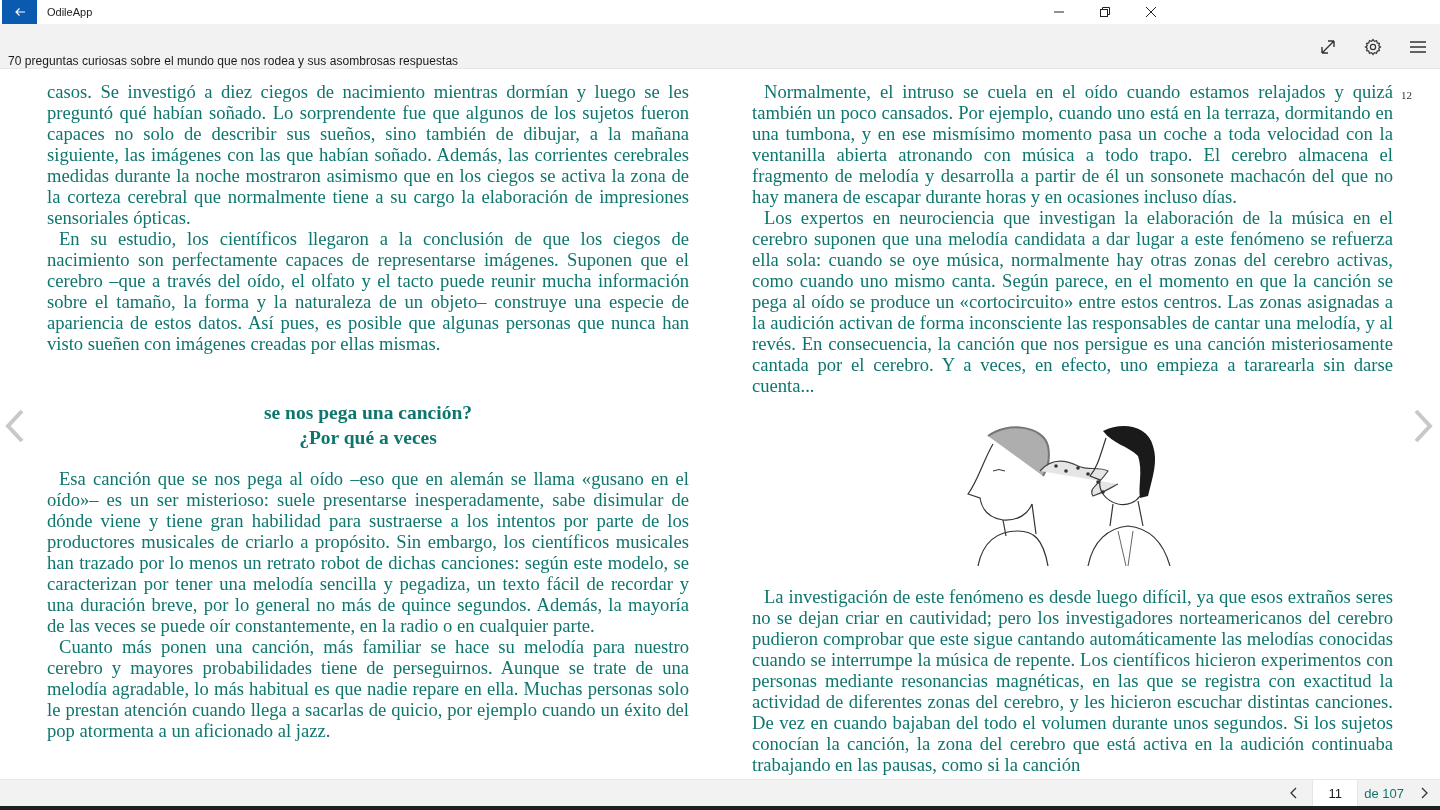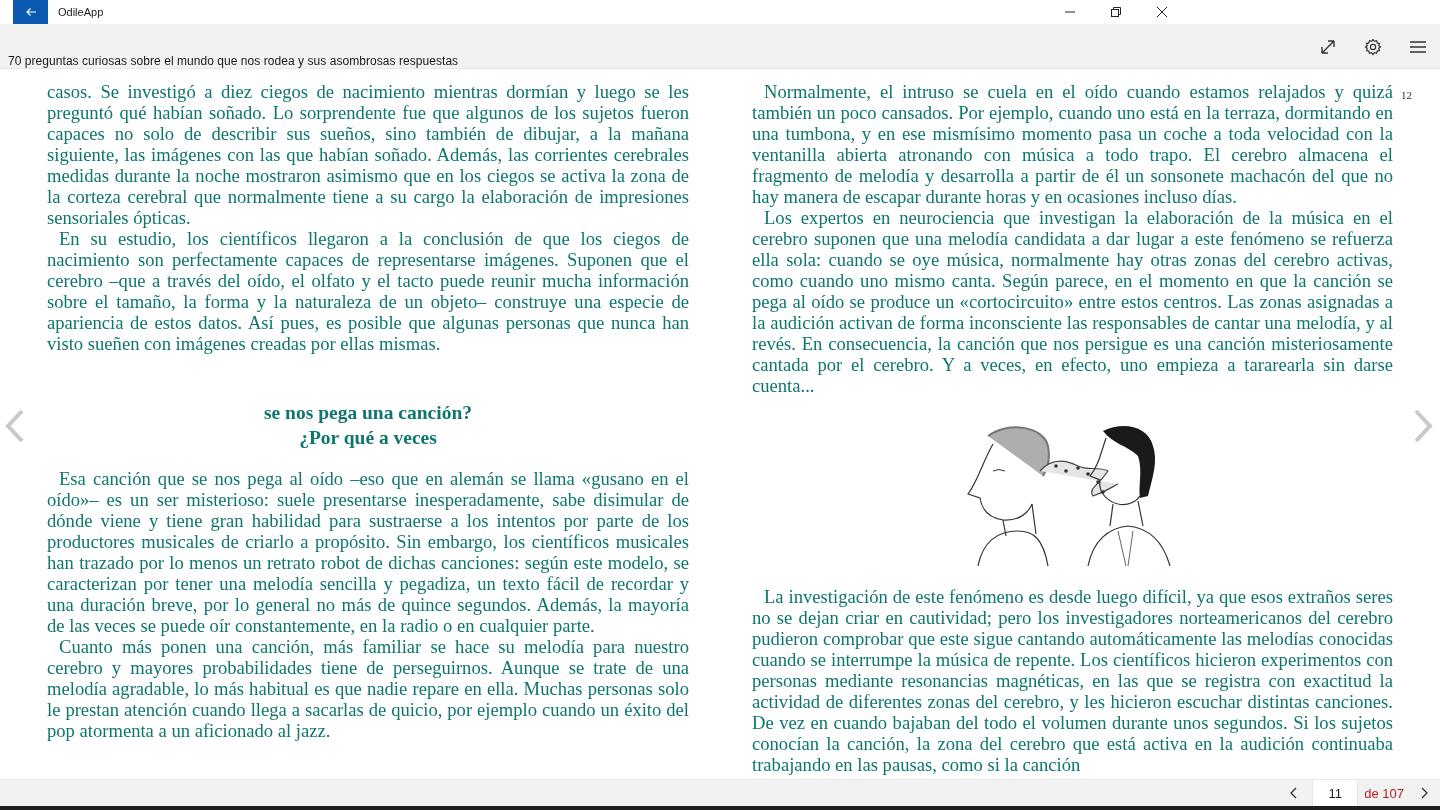--- a/index.html
+++ b/index.html
@@ -1,20 +1,20 @@
 <!DOCTYPE html>
 <html><head>
 <meta charset="utf-8">
 <style>
   * { box-sizing: border-box; margin: 0; padding: 0; }
   html, body { width: 1440px; height: 810px; overflow: hidden; background: #ffffff; }
   body { font-family: "Liberation Sans", sans-serif; color: #1a1a1a; position: relative; }
 
   
-  .titlebar { position: absolute; left: 13px; top: 0; width: 1172px; height: 24px; background: #ffffff; display: flex; align-items: center; }
+  .titlebar { position: absolute; left: 2px; top: 0; width: 1172px; height: 24px; background: #ffffff; display: flex; align-items: center; }
   .back-btn { width: 35px; height: 24px; background: #0a5bb0; display: flex; align-items: center; justify-content: center; cursor: pointer; }
   .back-btn svg { width: 12px; height: 12px; }
   .app-title { font-size: 11px; color: #222; margin-left: 10px; }
   .win-controls { position: absolute; right: 0; top: 0; height: 24px; display: flex; }
   .win-btn { width: 46px; height: 24px; display: flex; align-items: center; justify-content: center; cursor: pointer; }
   .win-btn svg { width: 10px; height: 10px; }
 
   
   .toolbar { position: absolute; left: 0; top: 24px; width: 1440px; height: 45px; background: #f2f2f2; border-bottom: 1px solid #e6e6e6; display: flex; align-items: flex-end; }
   .book-title { font-size: 12px; color: #1a1a1a; margin-left: 8px; letter-spacing: 0.05px; }
@@ -39,21 +39,21 @@
   .side-arrow.left { left: 0; }
   .side-arrow.right { right: 2px; }
   .side-arrow svg { width: 22px; height: 34px; }
 
   
   .bottombar { position: absolute; left: 0; top: 779px; width: 1440px; height: 27px; background: #f2f2f2; border-top: 1px solid #e8e8e8; display: flex; align-items: center; justify-content: flex-end; }
   .pager { display: flex; align-items: center; height: 27px; }
   .pager-btn { width: 30px; height: 27px; display: flex; align-items: center; justify-content: center; cursor: pointer; }
   .pager-btn svg { width: 8px; height: 12px; }
   .page-input { width: 46px; height: 26px; background: #ffffff; border: none; border-left: 1px solid #e6e6e6; border-right: 1px solid #e6e6e6; text-align: center; font-family: "Liberation Sans", sans-serif; font-size: 13px; color: #1a1a1a; margin: 0 4px 0 4px; }
-  .page-total { font-size: 13px; color: #b91c1c; margin-left: 2px; margin-right: 6px; }
+  .page-total { font-size: 13px; color: #0f766e; margin-left: 2px; margin-right: 6px; }
   .bottom-edge { position: absolute; left: 0; top: 806px; width: 1440px; height: 4px; background: #1f1f1f; }
 </style>
 </head>
 <body>
 
 <div class="titlebar">
   <div class="back-btn">
     <svg viewBox="0 0 12 12">
         <path d="M11 6H2M5.5 2.5L2 6l3.5 3.5" stroke="#fff" stroke-width="1.2" fill="none"></path>
       </svg>

